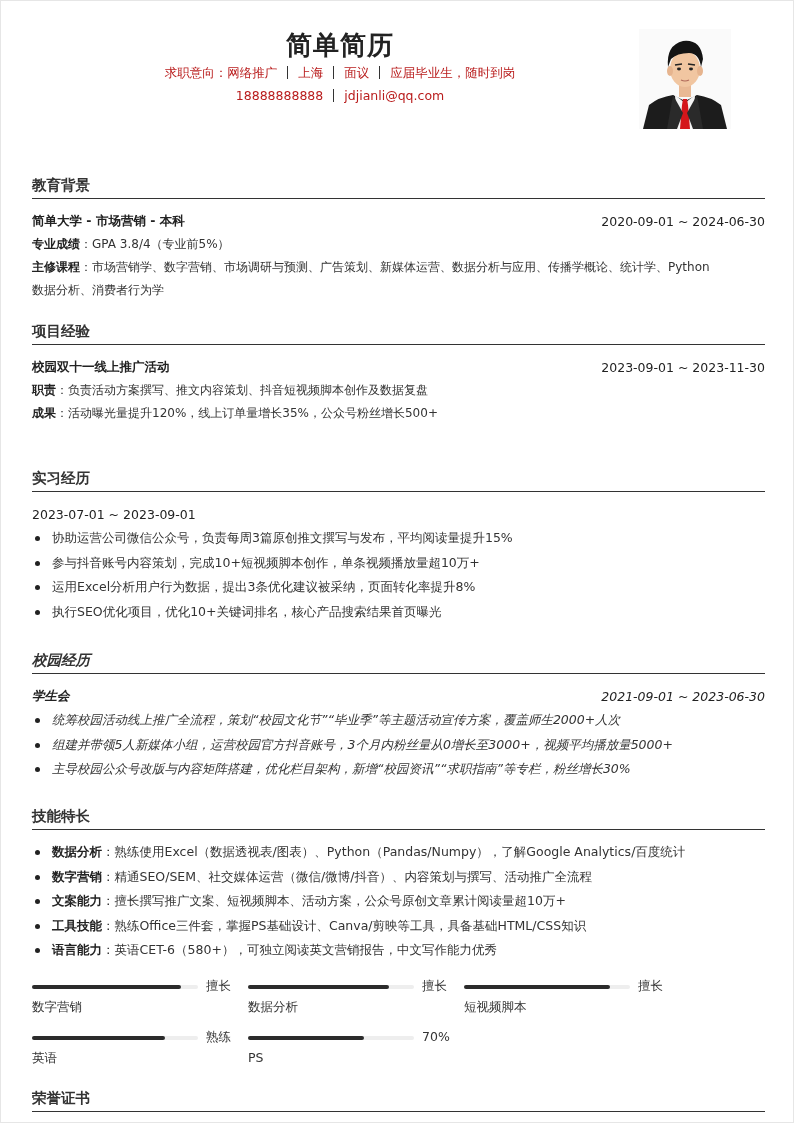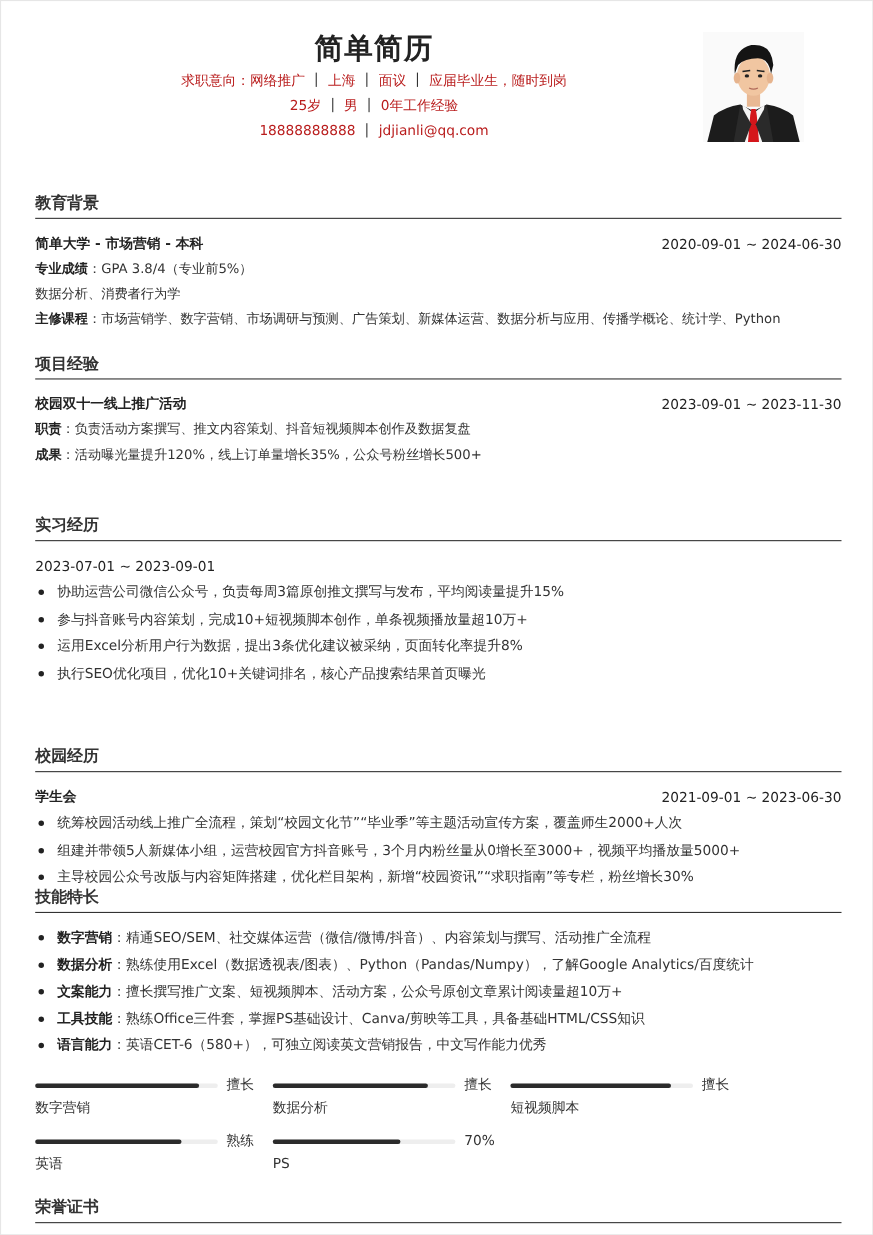--- a/index.html
+++ b/index.html
@@ -39,23 +39,20 @@
 <body>
 
 <div class="page">
 
   <div class="header">
     <div class="name">简单简历</div>
     <div class="info-line">
       <span>求职意向：网络推广</span><span class="sep"></span><span>上海</span><span class="sep"></span><span>面议</span><span class="sep"></span><span>应届毕业生，随时到岗</span>
     </div>
     <div class="info-line">
-      <span>25岁</span><span class="sep"></span><span>男</span><span class="sep"></span><span>0年工作经验</span>
-    </div>
-    <div class="info-line">
       <span>18888888888</span><span class="sep"></span><span>jdjianli@qq.com</span>
     </div>
   </div>
 
   <div class="avatar">
     <svg width="92" height="100" viewBox="0 0 92 100">
       <rect width="92" height="100" fill="#fafafa"></rect>
 
       <path d="M4 100 L10 76 Q20 68 34 66 L46 72 L58 66 Q72 68 82 76 L88 100 Z" fill="#1c1c1c"></path>
 
@@ -84,22 +81,22 @@
     </svg>
   </div>
 
   <div class="section" style="top:172px;">
     <div class="section-title">教育背景</div>
     <div class="row">
       <span class="row-title">简单大学 - 市场营销 - 本科</span>
       <span class="row-date">2020-09-01 ~ 2024-06-30</span>
     </div>
     <div class="line"><b>专业成绩</b><span>：GPA 3.8/4（专业前5%）</span></div>
+    <div class="line"><b>主修课程</b><span>：市场营销学、数字营销、市场调研与预测、广告策划、新媒体运营、数据分析与应用、传播学概论、统计学、Python</span></div>
     <div class="line">数据分析、消费者行为学</div>
-    <div class="line"><b>主修课程</b><span>：市场营销学、数字营销、市场调研与预测、广告策划、新媒体运营、数据分析与应用、传播学概论、统计学、Python</span></div>
   </div>
 
   <div class="section" style="top:318px;">
     <div class="section-title">项目经验</div>
     <div class="row">
       <span class="row-title">校园双十一线上推广活动</span>
       <span class="row-date">2023-09-01 ~ 2023-11-30</span>
     </div>
     <div class="line"><b>职责</b><span>：负责活动方案撰写、推文内容策划、抖音短视频脚本创作及数据复盘</span></div>
     <div class="line"><b>成果</b><span>：活动曝光量提升120%，线上订单量增长35%，公众号粉丝增长500+</span></div>
@@ -111,38 +108,38 @@
       <span class="row-date">2023-07-01 ~ 2023-09-01</span>
     </div>
     <ul class="bullets">
       <li>协助运营公司微信公众号，负责每周3篇原创推文撰写与发布，平均阅读量提升15%</li>
       <li>参与抖音账号内容策划，完成10+短视频脚本创作，单条视频播放量超10万+</li>
       <li>运用Excel分析用户行为数据，提出3条优化建议被采纳，页面转化率提升8%</li>
       <li>执行SEO优化项目，优化10+关键词排名，核心产品搜索结果首页曝光</li>
     </ul>
   </div>
 
-  <div class="section" style="top:675px;">
+  <div class="section" style="top:647px;font-style:italic;">
     <div class="section-title">校园经历</div>
     <div class="row">
       <span class="row-title">学生会</span>
       <span class="row-date">2021-09-01 ~ 2023-06-30</span>
     </div>
     <ul class="bullets">
       <li>统筹校园活动线上推广全流程，策划“校园文化节”“毕业季”等主题活动宣传方案，覆盖师生2000+人次</li>
       <li>组建并带领5人新媒体小组，运营校园官方抖音账号，3个月内粉丝量从0增长至3000+，视频平均播放量5000+</li>
       <li>主导校园公众号改版与内容矩阵搭建，优化栏目架构，新增“校园资讯”“求职指南”等专栏，粉丝增长30%</li>
     </ul>
   </div>
 
   <div class="section" style="top:803px;">
     <div class="section-title">技能特长</div>
     <ul class="bullets">
+      <li><b>数据分析</b><span>：熟练使用Excel（数据透视表/图表）、Python（Pandas/Numpy），了解Google Analytics/百度统计</span></li>
       <li><b>数字营销</b><span>：精通SEO/SEM、社交媒体运营（微信/微博/抖音）、内容策划与撰写、活动推广全流程</span></li>
-      <li><b>数据分析</b><span>：熟练使用Excel（数据透视表/图表）、Python（Pandas/Numpy），了解Google Analytics/百度统计</span></li>
       <li><b>文案能力</b><span>：擅长撰写推广文案、短视频脚本、活动方案，公众号原创文章累计阅读量超10万+</span></li>
       <li><b>工具技能</b><span>：熟练Office三件套，掌握PS基础设计、Canva/剪映等工具，具备基础HTML/CSS知识</span></li>
       <li><b>语言能力</b><span>：英语CET-6（580+），可独立阅读英文营销报告，中文写作能力优秀</span></li>
     </ul>
   </div>
 
   <div class="skills-grid">
     <div class="skill" style="left:0; top:0;">
       <div class="skill-track">
           <div class="skill-fill" style="width: 90%;"></div>

